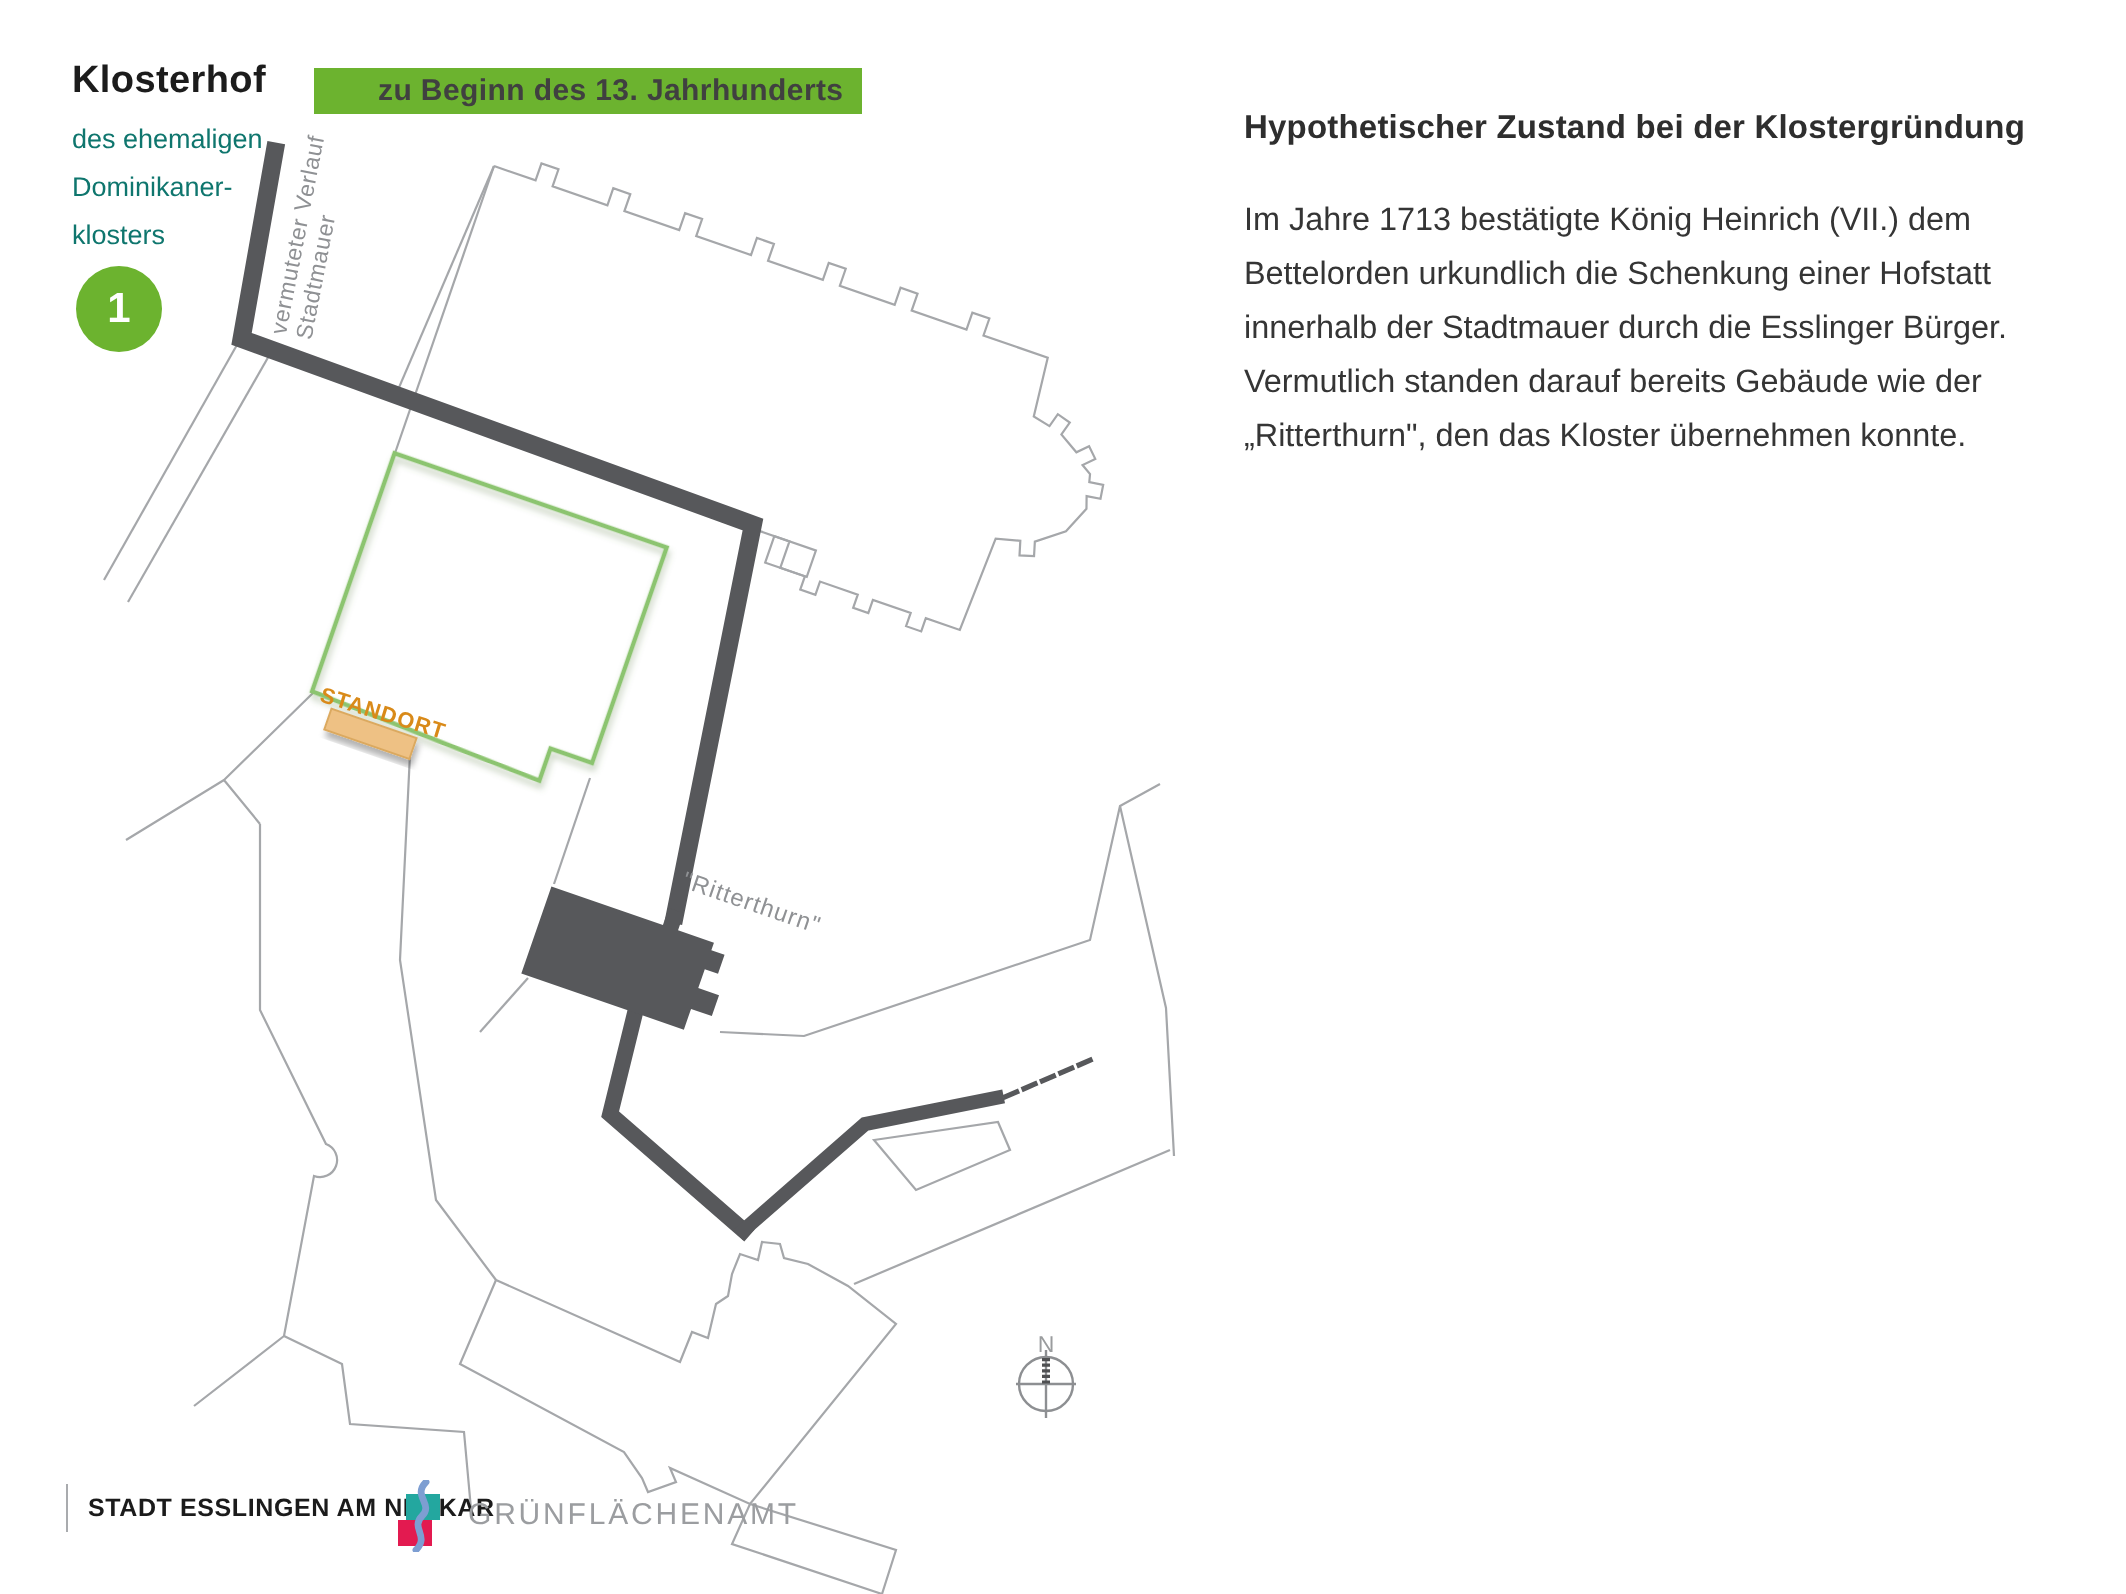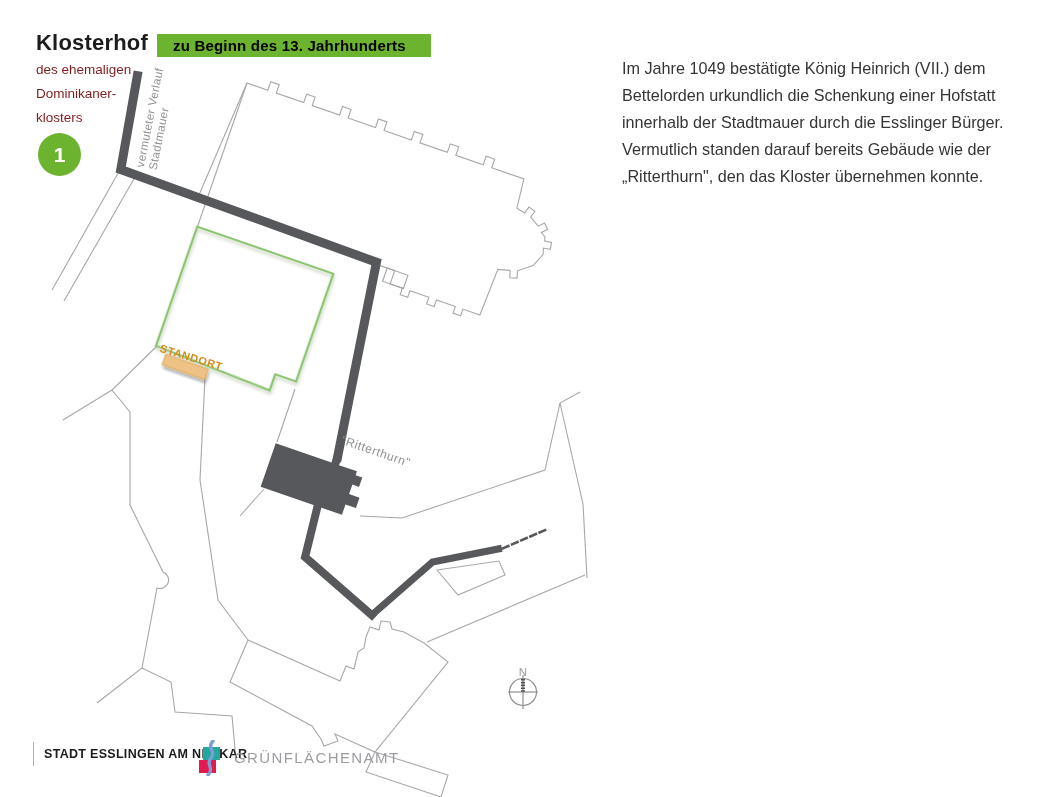--- a/index.html
+++ b/index.html
@@ -22,37 +22,37 @@
   body{
     position:relative;
     background:#ffffff;
     font-family:"Liberation Sans", sans-serif;
     overflow:hidden;
   }
   #plan-svg{position:absolute;left:0;top:0;}
   .abs{position:absolute;}
   .page-title{
     left:36px;top:30px;
-    font-size:22px;font-weight:bold;color:#1c1c1c;letter-spacing:.2px;
+    font-size:19px;font-weight:bold;color:#1c1c1c;letter-spacing:.2px;
   }
   .page-subtitle{
     left:36px;top:58px;
-    font-size:13.5px;color:#7f1d1d;line-height:24px;white-space:pre-line;
+    font-size:13.5px;color:#0f766e;line-height:24px;white-space:pre-line;
   }
   .badge{
     left:38px;top:133px;width:43px;height:43px;border-radius:50%;
     background:var(--accent-green);color:#fff;
     display:flex;align-items:center;justify-content:center;
     font-size:21px;font-weight:bold;
   }
   .banner{
     left:157px;top:34px;width:274px;height:23px;
-    background:var(--accent-green);color:#000000;
+    background:var(--accent-green);color:#404040;
     font-size:15px;font-weight:bold;letter-spacing:.2px;
-    display:flex;align-items:center;padding-left:16px;
+    display:flex;align-items:center;padding-left:32px;
   }
   .wall-label{
     left:134px;top:166px;
     transform:rotate(-79deg);transform-origin:0 0;
     font-size:11.5px;color:var(--label-gray);
     line-height:13px;white-space:pre-line;letter-spacing:.4px;
   }
   .tower-label{
     left:344px;top:433px;
     transform:rotate(19deg);transform-origin:0 0;
@@ -168,21 +168,22 @@
 klosters</div>
 <div class="abs badge">1</div>
 <div class="abs banner">zu Beginn des 13. Jahrhunderts</div>
 
 <div class="abs wall-label">vermuteter Verlauf
 Stadtmauer</div>
 <div class="abs standort-label">STANDORT</div>
 <div class="abs tower-label">"Ritterthurn"</div>
 
 <div class="abs article">
-  <p>Im Jahre 1049 bestätigte König Heinrich (VII.) dem
+  <h3>Hypothetischer Zustand bei der Klostergründung</h3>
+  <p>Im Jahre 1713 bestätigte König Heinrich (VII.) dem
 Bettelorden urkundlich die Schenkung einer Hofstatt
 innerhalb der Stadtmauer durch die Esslinger Bürger.
  Vermutlich standen darauf bereits Gebäude wie der
 „Ritterthurn", den das Kloster übernehmen konnte.</p>
 </div>
 
 <div class="abs footer-rule"></div>
 <div class="abs footer-org">STADT ESSLINGEN AM NECKAR</div>
 <svg class="abs footer-logo" width="26" height="36" viewBox="0 0 26 36">
   <rect x="5" y="7" width="17" height="13" style="fill:var(--logo-teal)"></rect>

